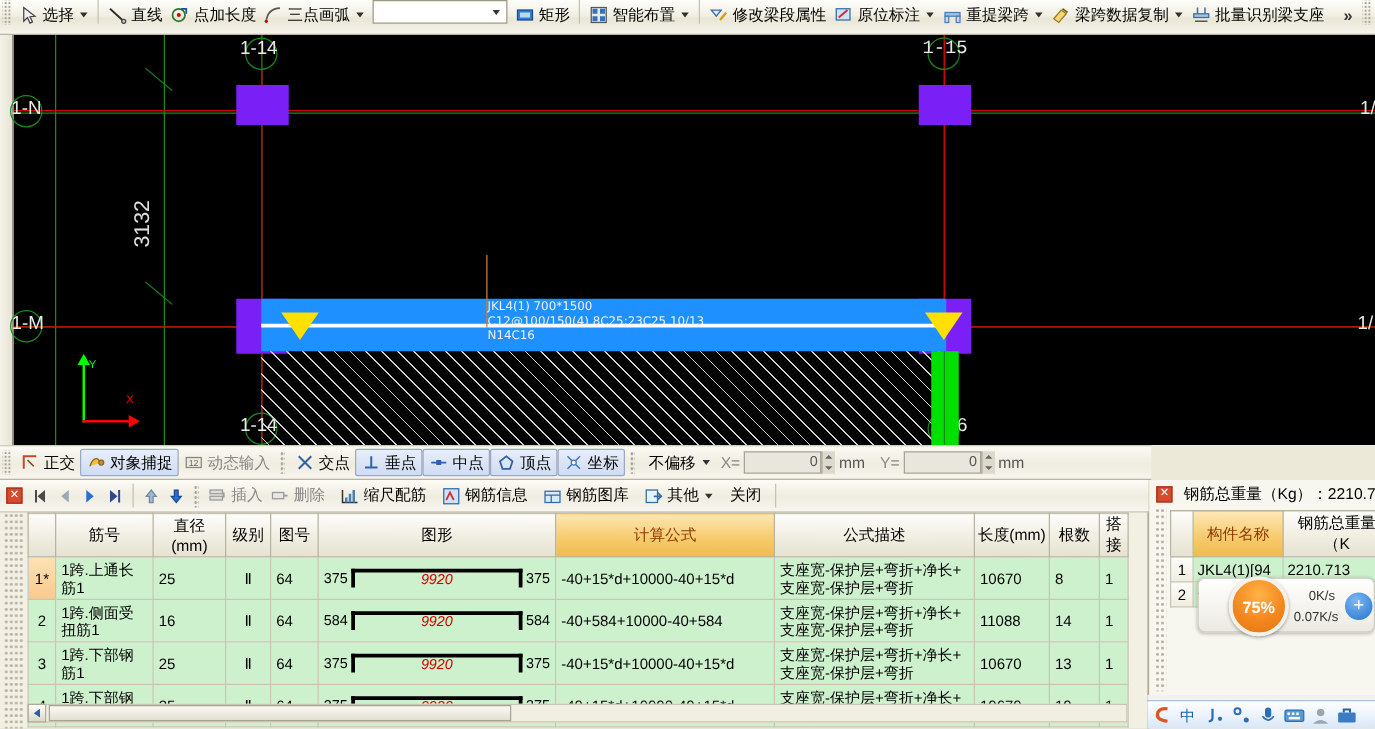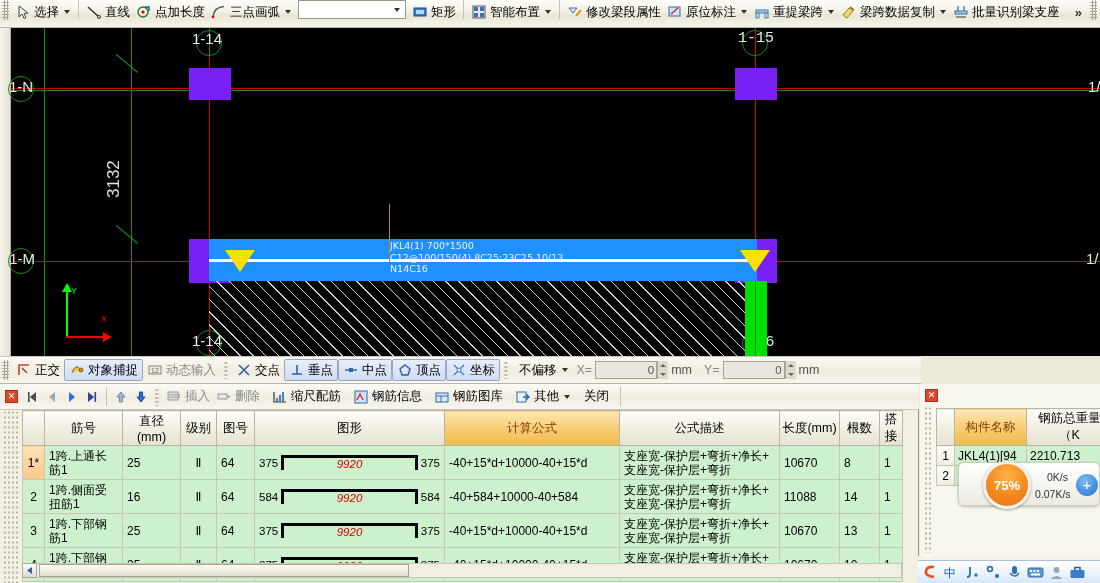--- a/index.html
+++ b/index.html
@@ -860,20 +860,21 @@
             <path d="M1 3.5 L6 0 L6 7 Z" fill="#2b5fa8"></path>
           </svg>
       </div>
       <div class="hthumb"></div>
     </div>
   </div>
 
   <div class="rightpanel">
     <div class="rp-head">
       <div class="closebox">✕</div>
+      <div class="rp-title">钢筋总重量（Kg）：2210.7</div>
     </div>
     <div class="rp-dots"></div>
 
     <table class="rgrid">
       <colgroup>
           <col style="width:18px">
           <col style="width:72px">
           <col style="width:86px">
         </colgroup>
       <thead>

